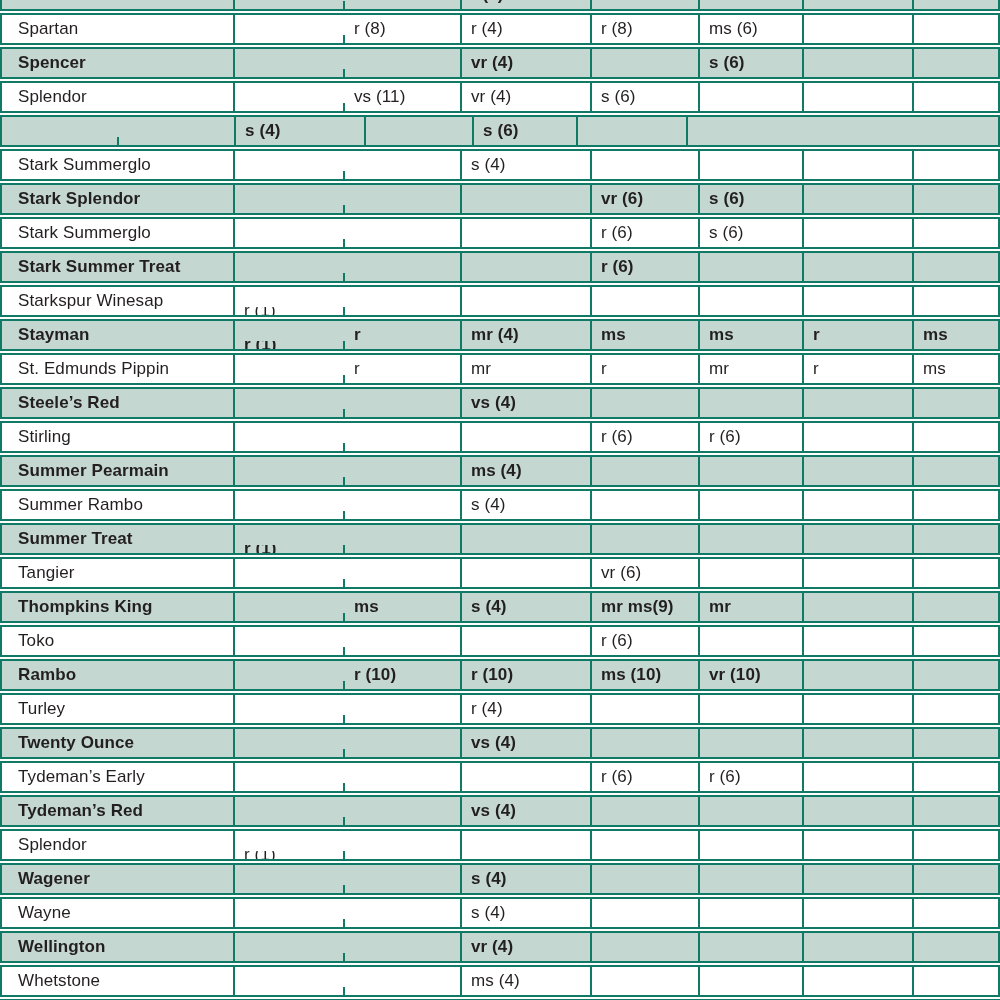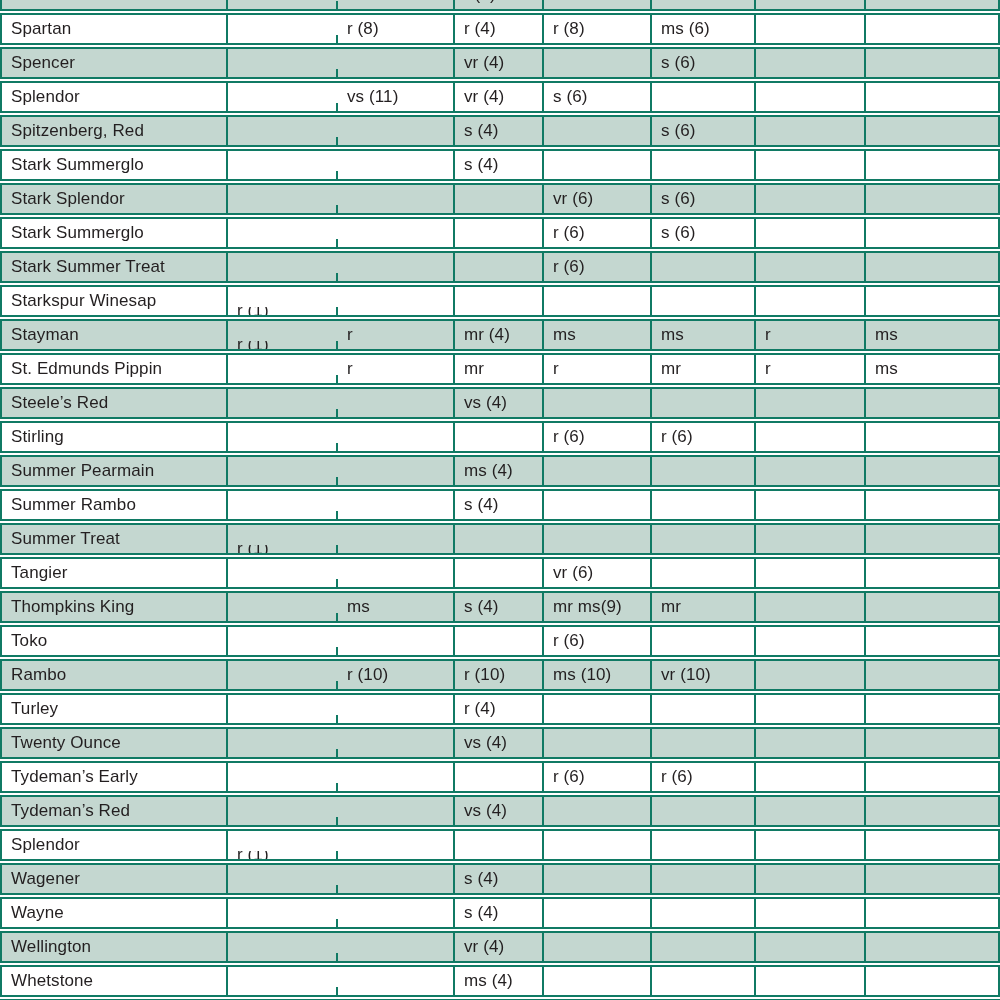--- a/index.html
+++ b/index.html
@@ -22,23 +22,25 @@
     width: 1000px;
   }
   .row {
     box-sizing: border-box;
     width: 1000px;
     height: 32px;
     border: 2px solid var(--border, #107a64);
     margin-bottom: 2px;
     display: flex;
     background: var(--plain-bg, #ffffff);
+    padding-left: 7px;
   }
   .row.shaded {
     background: var(--shaded-bg, #c4d7d0);
+    font-weight: bold;
   }
   .row.partial-top {
     margin-top: 0;
   }
   .table-wrap .row:first-child {
     
   }
   .cell {
     box-sizing: border-box;
     border-right: 2px solid var(--border, #107a64);
@@ -47,21 +49,21 @@
     padding-left: 9px;
     font-size: 17px;
     letter-spacing: 0.1px;
     color: var(--text, #231f20);
     white-space: nowrap;
     overflow: hidden;
   }
   .c0 { width: 226px; }
   .c1 { width: 110px; margin-top: 20px; }
   .c2 { width: 117px; }
-  .c3 { width: 89px; }
+  .c3 { width: 130px; }
   .c4 { width: 108px; }
   .c5 { width: 104px; }
   .c6 { width: 110px; }
   .c7 { flex: 1; border-right: none; }
 </style>
 </head>
 <body>
 
 <div class="page">
   <div class="table-wrap">
@@ -99,21 +101,20 @@
     <div class="cell c0">Splendor</div>
     <div class="cell c1"></div>
     <div class="cell c2">vs (11)</div>
     <div class="cell c3">vr (4)</div>
     <div class="cell c4">s (6)</div>
     <div class="cell c5"></div>
     <div class="cell c6"></div>
     <div class="cell c7"></div>
   </div>
       <div class="row shaded">
-    <div class="cell c0">Spitzenberg, Red</div>
     <div class="cell c1"></div>
     <div class="cell c2"></div>
     <div class="cell c3">s (4)</div>
     <div class="cell c4"></div>
     <div class="cell c5">s (6)</div>
     <div class="cell c6"></div>
     <div class="cell c7"></div>
   </div>
       <div class="row">
     <div class="cell c0">Stark Summerglo</div>

